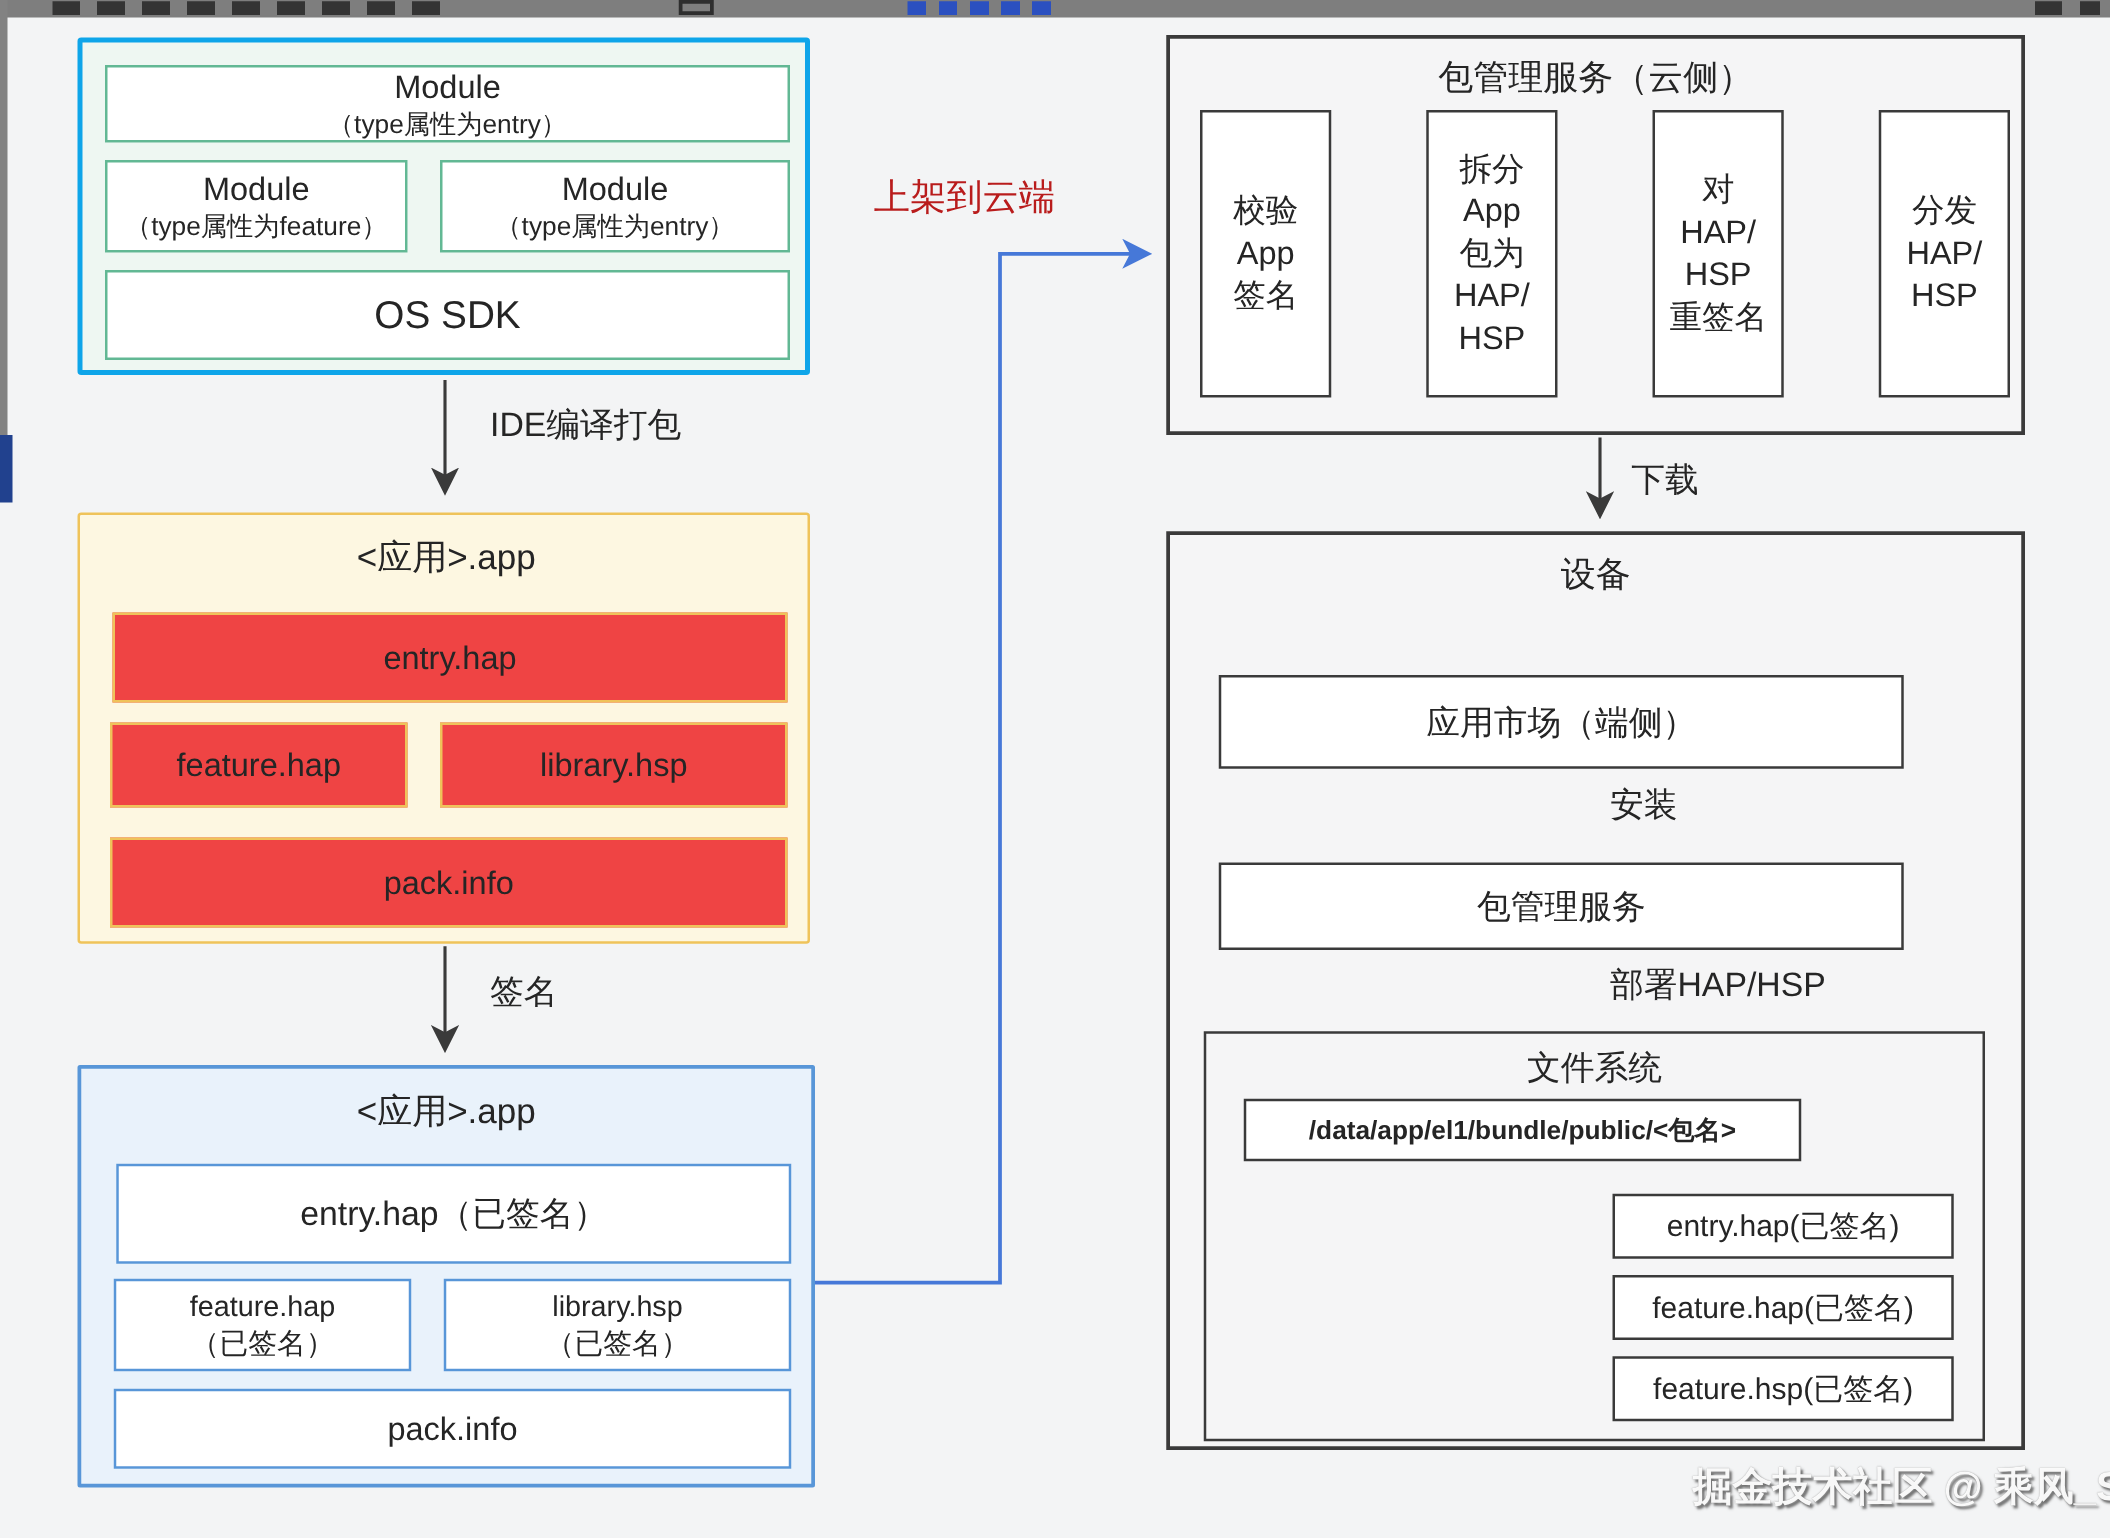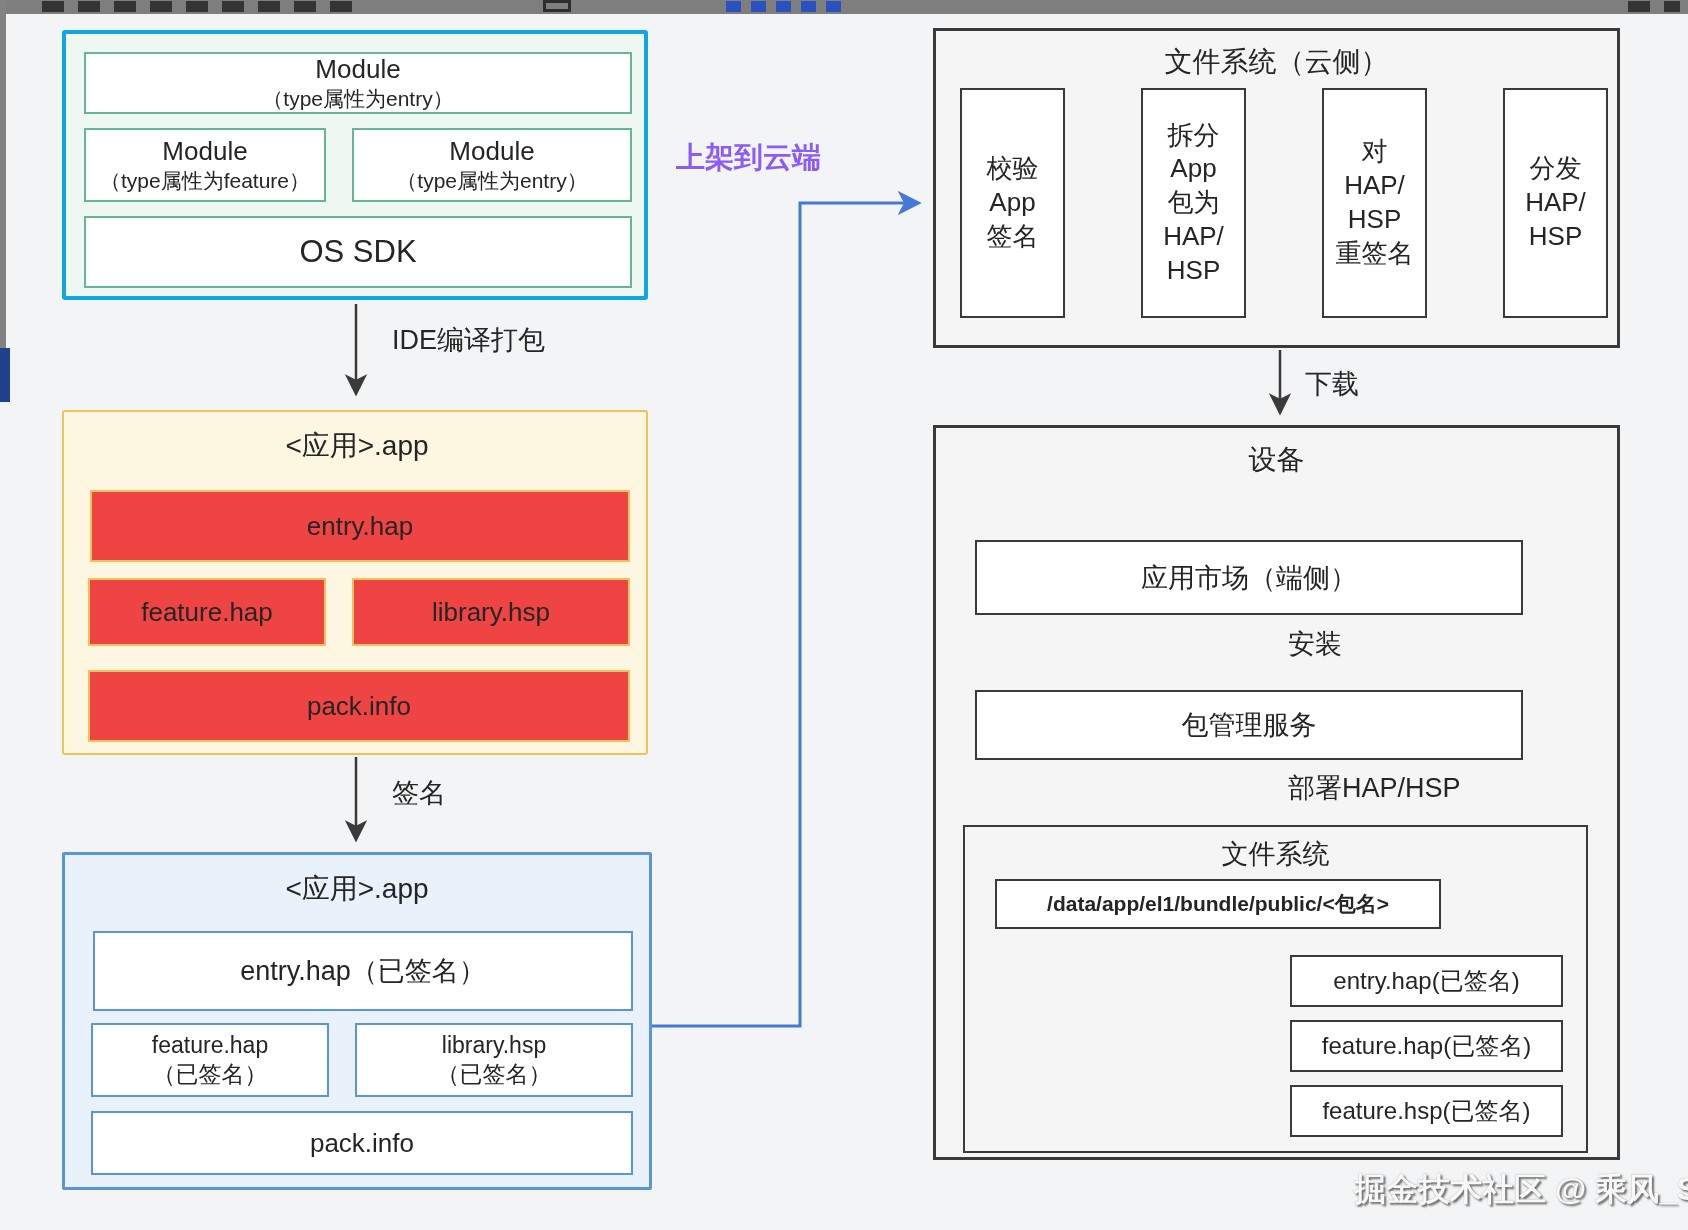--- a/index.html
+++ b/index.html
@@ -38,21 +38,21 @@
 
   .t21{font-size:21px;}
   .t23{font-size:23px;line-height:1.25;}
   .t24{font-size:24px;}
   .t26{font-size:26px;}
   .t27{font-size:27px;}
   .t28{font-size:28px;}
   .heavy{font-weight:500;}
   .step{font-size:26px;line-height:1.3;}
   .label{white-space:nowrap;}
-  .uplabel{font-size:29px;font-weight:700;color:#8b5cf6;}
+  .uplabel{font-size:29px;font-weight:400;color:#b91c1c;margin-left:23px;}
   .watermark{
     font-size:32px;font-weight:700;color:rgba(255,255,255,0.95);
     text-shadow:2px 2px 2px rgba(90,90,90,0.85),0 0 1px rgba(70,70,70,0.6);
     white-space:nowrap;z-index:4;margin-left:24px;
   }
   .pathtext{font-size:21px;font-weight:700;}
 </style>
 </head>
 <body>
 
@@ -127,21 +127,21 @@
   <div class="abs blue-inner flex t23 pre" style="left:26px;top:168px;width:238px;height:74px;">feature.hap
 （已签名）</div>
   <div class="abs blue-inner flex t23 pre" style="left:290px;top:168px;width:278px;height:74px;">library.hsp
 （已签名）</div>
   <div class="abs blue-inner flex t26" style="left:26px;top:256px;width:542px;height:64px;">pack.info</div>
 </div>
 
 <div class="abs z2 uplabel label" style="left:676px;top:138px;">上架到云端</div>
 
 <div class="abs z2 dark-outer" style="left:933px;top:28px;width:687px;height:320px;">
-  <div class="abs flex t28" style="left:0;top:10px;width:681px;height:42px;">文件系统（云侧）</div>
+  <div class="abs flex t28" style="left:0;top:10px;width:681px;height:42px;">包管理服务（云侧）</div>
   <div class="abs dark-inner flex step pre" style="left:24px;top:57px;width:105px;height:230px;">校验
 App
 签名</div>
   <div class="abs dark-inner flex step pre" style="left:205px;top:57px;width:105px;height:230px;">拆分
 App
 包为
 HAP/
 HSP</div>
   <div class="abs dark-inner flex step pre" style="left:386px;top:57px;width:105px;height:230px;">对
 HAP/

